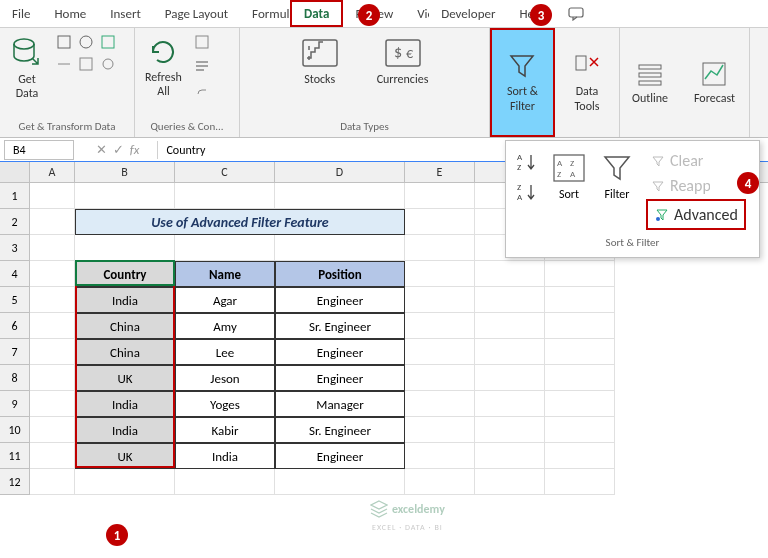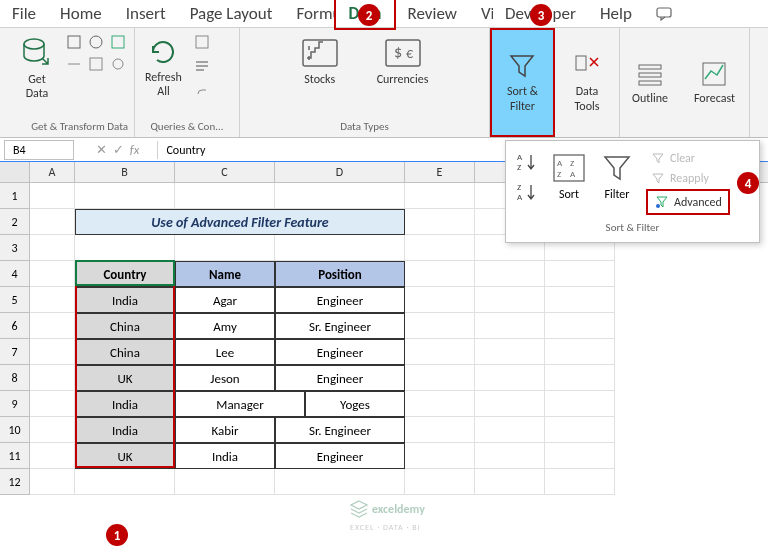--- a/index.html
+++ b/index.html
@@ -1,20 +1,20 @@
 <!DOCTYPE html>
 <html><head>
 <meta charset="utf-8">
 <style>
 * { box-sizing: border-box; margin: 0; padding: 0; font-family: 'Segoe UI', Calibri, Arial, sans-serif; }
 body { background: #fff; width: 768px; height: 558px; position: relative; overflow: hidden; font-size: 13px; }
 
 
 .tabs { display: flex; border-bottom: 1px solid #d0d0d0; height: 28px; align-items: center; background: #fff; }
-.tab { padding: 4px 12px; cursor: pointer; color: #444; font-size: 17px; }
+.tab { padding: 4px 12px; cursor: pointer; color: #444; font-size: 13px; }
 .tab.active { color: #217346; font-weight: 600; border-bottom: 2px solid #217346; }
 .tab.boxed { border: 2px solid #c00000; }
 
 
 .ribbon { display: flex; background: #f3f3f3; border-bottom: 1px solid #c0c0c0; height: 110px; }
 .group { border-right: 1px solid #d0d0d0; display: flex; flex-direction: column; justify-content: space-between; padding: 4px 6px; }
 .group-label { font-size: 11px; color: #666; text-align: center; padding-top: 2px; }
 .group-body { display: flex; gap: 6px; align-items: flex-start; flex:1; }
 .vbtn { display: flex; flex-direction: column; align-items: center; gap: 2px; padding: 4px; cursor: pointer; }
 .vbtn .lbl { font-size: 12px; color: #333; text-align: center; line-height: 1.2; }
@@ -46,29 +46,29 @@
 .th-cell { background:#b4c6e7; border:1px solid #333; font-weight: 700; }
 .td-cell { border:1px solid #333; background:#fff; }
 .td-sel { background:#d9d9d9; }
 .sel-box { position:absolute; border:2px solid #c00000; pointer-events:none; }
 .active-cell-outline { position:absolute; border:2px solid #107c41; pointer-events:none; }
 
 
 .dropdown { position:absolute; background:#fff; border:1px solid #c0c0c0; box-shadow: 2px 2px 6px rgba(0,0,0,.2); padding:8px; }
 .dd-group { display:flex; gap:10px; align-items:flex-start; }
 .dd-item { display:flex; flex-direction:column; align-items:center; gap:2px; padding:2px; cursor:pointer; font-size:12px; }
-.dd-small { display:flex; align-items:center; gap:4px; font-size:12px; color:#555; cursor:pointer; padding:2px 4px;}
+.dd-small { display:flex; align-items:center; gap:4px; font-size:16px; color:#555; cursor:pointer; padding:2px 4px;}
 .dd-small.disabled { color:#bbb; }
 .dd-label { text-align:center; font-size:11px; color:#666; margin-top:6px; }
 
 
 .marker { position:absolute; width:22px; height:22px; border-radius:50%; background:#c00000; color:#fff; font-weight:700; font-size:13px; display:flex; align-items:center; justify-content:center; z-index:50; }
 
 
-.watermark { position:absolute; opacity:.35; display:flex; align-items:flex-start; gap:4px; color:#217346; font-size:12px; }
+.watermark { position:absolute; opacity:.35; display:flex; align-items:center; gap:4px; color:#217346; font-size:12px;margin-left:20px; }
 .watermark .sub { font-size:8px; color:#666; letter-spacing:1px; }
 </style>
 </head>
 <body>
 
 <div class="tabs">
   <div class="tab">File</div>
   <div class="tab">Home</div>
   <div class="tab">Insert</div>
   <div class="tab">Page Layout</div>
@@ -80,21 +80,21 @@
   <div class="tab">Help</div>
   <div class="tab">
       <svg width="16" height="14">
         <rect x="1" y="1" width="14" height="9" rx="2" fill="none" stroke="#666" stroke-width="1.2"></rect>
         <path d="M5 10 L5 13 L9 10" fill="none" stroke="#666" stroke-width="1.2"></path>
       </svg>
     </div>
 </div>
 
 <div class="ribbon">
-  <div class="group" style="width:135px;align-items:flex-end;">
+  <div class="group" style="width:135px;">
     <div class="group-body">
       <div class="vbtn">
         <svg width="34" height="34">
             <ellipse cx="14" cy="8" rx="10" ry="5" fill="none" stroke="#217346" stroke-width="1.5"></ellipse>
             <path d="M4 8 v12 a10 5 0 0 0 20 0 V8" fill="none" stroke="#217346" stroke-width="1.5"></path>
             <path d="M22 22 l6 6 M28 22 v6 h-6" stroke="#217346" stroke-width="1.5" fill="none"></path>
           </svg>
         <span class="lbl" style="white-space:pre-line;">Get
 Data</span>
       </div>
@@ -331,22 +331,22 @@
       <div class="cell td-cell wC">Jeson</div>
       <div class="cell td-cell wD">Engineer</div>
       <div class="cell wE"></div>
       <div class="cell wF"></div>
       <div class="cell wG"></div>
     </div>
   <div class="row">
       <div class="rowhead">9</div>
       <div class="cell wA"></div>
       <div class="cell td-cell td-sel wB">India</div>
+      <div class="cell td-cell wC">Yoges</div>
       <div class="cell td-cell wD">Manager</div>
-      <div class="cell td-cell wC">Yoges</div>
       <div class="cell wE"></div>
       <div class="cell wF"></div>
       <div class="cell wG"></div>
     </div>
   <div class="row">
       <div class="rowhead">10</div>
       <div class="cell wA"></div>
       <div class="cell td-cell td-sel wB">India</div>
       <div class="cell td-cell wC">Kabir</div>
       <div class="cell td-cell wD">Sr. Engineer</div>

